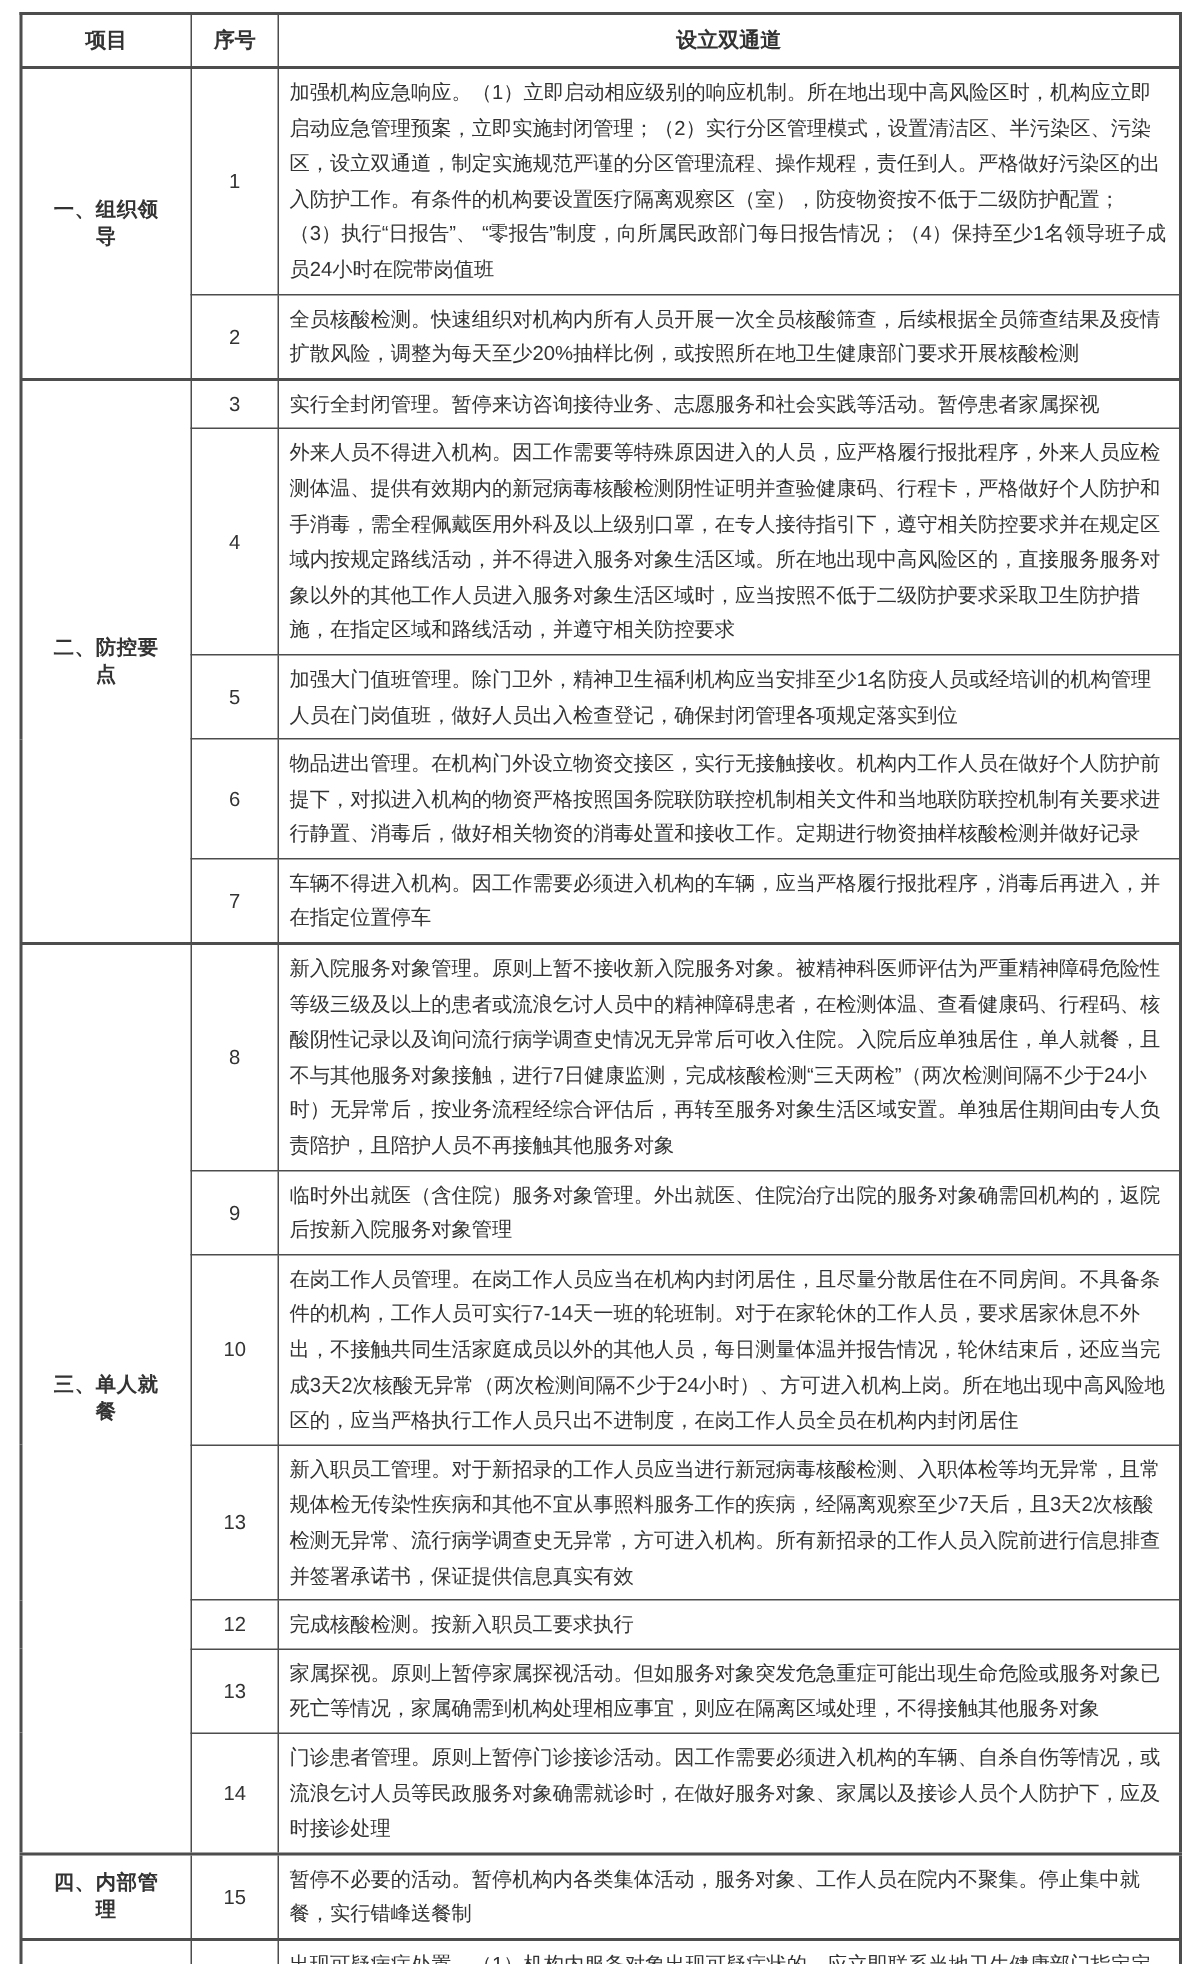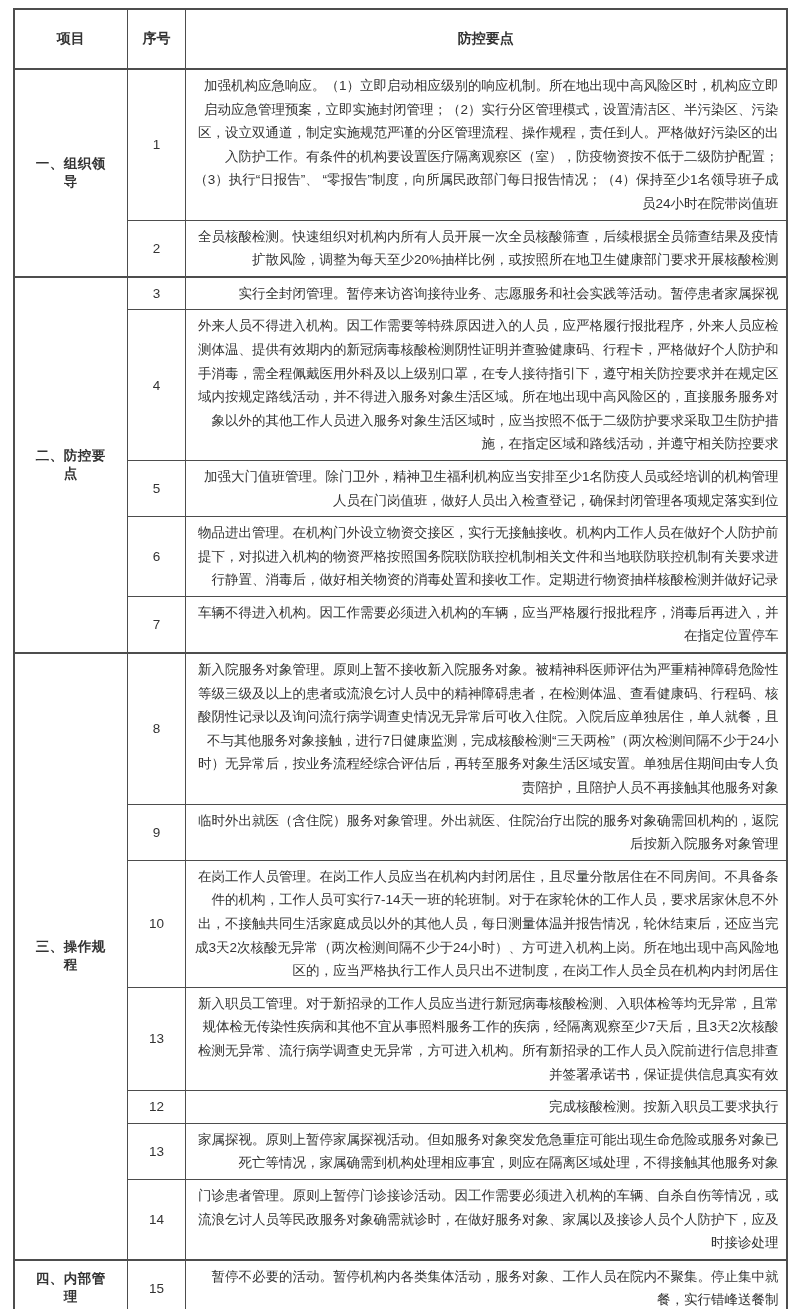--- a/index.html
+++ b/index.html
@@ -25,21 +25,21 @@
   }
   col.c-project { width: 114px; }
   col.c-serial  { width: 58px; }
   col.c-points  { width: auto; }
   th {
     border: 1px solid #4d4d4d;
     border-bottom: 2px solid #4d4d4d;
     font-size: 14px;
     font-weight: bold;
     color: #333333;
-    padding: 20px 2px;
+    padding: 8px 2px;
     text-align: center;
     height: 18px;
   }
   td {
     border: 1px solid #4d4d4d;
     color: #333333;
     vertical-align: middle;
     box-sizing: border-box;
   }
   td.cat {
@@ -50,42 +50,42 @@
     letter-spacing: 0.5px;
   }
   td.no {
     font-size: 13.5px;
     text-align: center;
     padding: 2px;
   }
   td.pt {
     font-size: 13.5px;
     line-height: 23.6px;
-    text-align: right;
+    text-align: left;
     padding: 4px 7px;
   }
   tr.group-start td {
     border-top: 2px solid #4d4d4d;
   }
 </style>
 </head>
 <body>
 
 <div class="page">
   <table class="doc-table">
     <colgroup>
       <col class="c-project">
       <col class="c-serial">
       <col class="c-points">
     </colgroup>
     <thead>
       <tr>
         <th>项目</th>
         <th>序号</th>
-        <th>防控要点</th>
+        <th>设立双通道</th>
       </tr>
     </thead>
     <tbody>
 
       <tr class="group-start">
         <td class="cat" rowspan="2">一、组织领导</td>
         <td class="no">1</td>
         <td class="pt">加强机构应急响应。（1）立即启动相应级别的响应机制。所在地出现中高风险区时，机构应立即启动应急管理预案，立即实施封闭管理；（2）实行分区管理模式，设置清洁区、半污染区、污染区，设立双通道，制定实施规范严谨的分区管理流程、操作规程，责任到人。严格做好污染区的出入防护工作。有条件的机构要设置医疗隔离观察区（室），防疫物资按不低于二级防护配置；（3）执行“日报告”、 “零报告”制度，向所属民政部门每日报告情况；（4）保持至少1名领导班子成员24小时在院带岗值班</td>
       </tr>
       <tr>
@@ -109,21 +109,21 @@
       <tr>
         <td class="no">6</td>
         <td class="pt">物品进出管理。在机构门外设立物资交接区，实行无接触接收。机构内工作人员在做好个人防护前提下，对拟进入机构的物资严格按照国务院联防联控机制相关文件和当地联防联控机制有关要求进行静置、消毒后，做好相关物资的消毒处置和接收工作。定期进行物资抽样核酸检测并做好记录</td>
       </tr>
       <tr>
         <td class="no">7</td>
         <td class="pt">车辆不得进入机构。因工作需要必须进入机构的车辆，应当严格履行报批程序，消毒后再进入，并在指定位置停车</td>
       </tr>
 
       <tr class="group-start">
-        <td class="cat" rowspan="7">三、操作规程</td>
+        <td class="cat" rowspan="7">三、单人就餐</td>
         <td class="no">8</td>
         <td class="pt">新入院服务对象管理。原则上暂不接收新入院服务对象。被精神科医师评估为严重精神障碍危险性等级三级及以上的患者或流浪乞讨人员中的精神障碍患者，在检测体温、查看健康码、行程码、核酸阴性记录以及询问流行病学调查史情况无异常后可收入住院。入院后应单独居住，单人就餐，且不与其他服务对象接触，进行7日健康监测，完成核酸检测“三天两检”（两次检测间隔不少于24小时）无异常后，按业务流程经综合评估后，再转至服务对象生活区域安置。单独居住期间由专人负责陪护，且陪护人员不再接触其他服务对象</td>
       </tr>
       <tr>
         <td class="no">9</td>
         <td class="pt">临时外出就医（含住院）服务对象管理。外出就医、住院治疗出院的服务对象确需回机构的，返院后按新入院服务对象管理</td>
       </tr>
       <tr>
         <td class="no">10</td>
         <td class="pt">在岗工作人员管理。在岗工作人员应当在机构内封闭居住，且尽量分散居住在不同房间。不具备条件的机构，工作人员可实行7-14天一班的轮班制。对于在家轮休的工作人员，要求居家休息不外出，不接触共同生活家庭成员以外的其他人员，每日测量体温并报告情况，轮休结束后，还应当完成3天2次核酸无异常（两次检测间隔不少于24小时）、方可进入机构上岗。所在地出现中高风险地区的，应当严格执行工作人员只出不进制度，在岗工作人员全员在机构内封闭居住</td>

